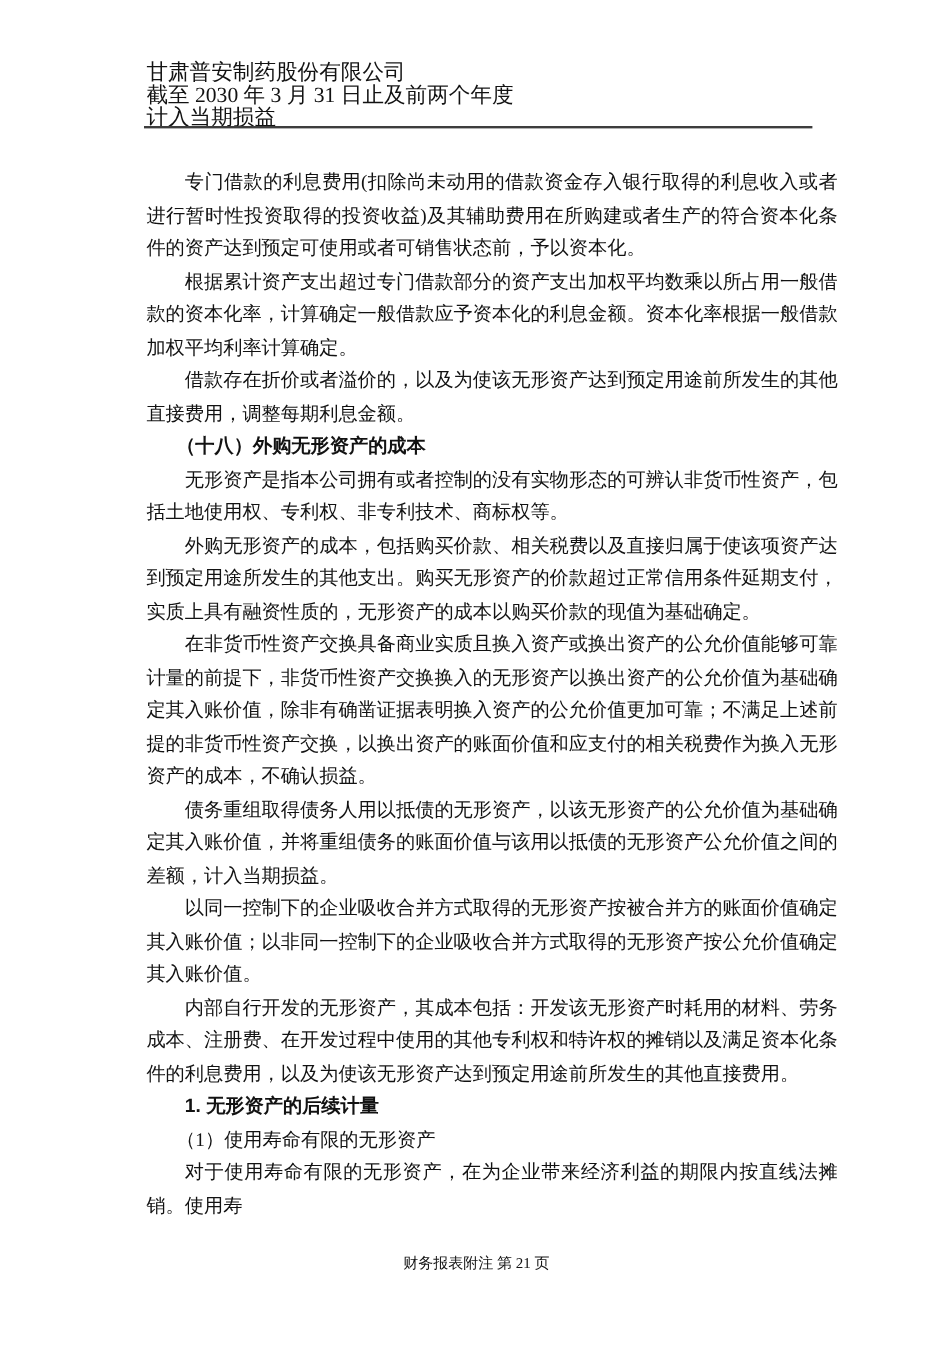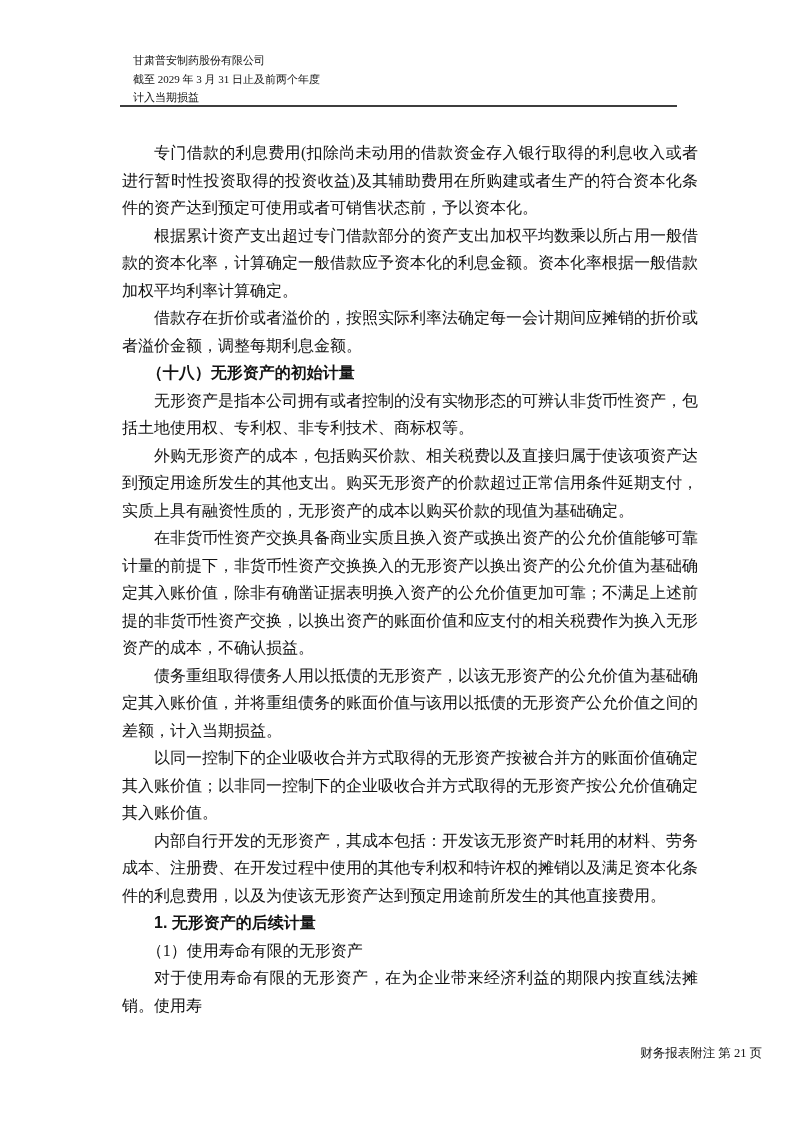--- a/index.html
+++ b/index.html
@@ -11,23 +11,23 @@
     position: relative;
     width: 793px;
     height: 1122px;
     background: #ffffff;
     overflow: hidden;
     font-family: "Liberation Serif", "DejaVu Serif", serif;
     color: #121212;
   }
   .doc-header {
     position: absolute;
-    left: 133px;
+    left: 122px;
     top: 51px;
-    font-size: 11px;
+    font-size: 18px;
     line-height: 18.5px;
     white-space: nowrap;
   }
   .header-rule {
     position: absolute;
     left: 120px;
     top: 105px;
     width: 557px;
     height: 0;
     border-top: 2px solid #3d3d3d;
@@ -52,46 +52,46 @@
     font-weight: bold;
   }
   .doc-body p.heading-section {
     text-indent: 1.55em;
   }
   .doc-body p.sub-heading {
     text-indent: 1.55em;
   }
   .doc-footer {
     position: absolute;
-    left: 0;
+    left: 16px;
     top: 1044px;
     width: 762px;
-    text-align: right;
+    text-align: center;
     font-size: 12.5px;
     line-height: 18px;
   }
 </style>
 </head>
 <body>
 
 <div class="page">
 
   <div class="doc-header">
     <div>甘肃普安制药股份有限公司</div>
-    <div>截至 2029 年 3 月 31 日止及前两个年度</div>
+    <div>截至 2030 年 3 月 31 日止及前两个年度</div>
     <div>计入当期损益</div>
   </div>
 
   <div class="header-rule"></div>
 
   <div class="doc-body">
     <p>专门借款的利息费用(扣除尚未动用的借款资金存入银行取得的利息收入或者进行暂时性投资取得的投资收益)及其辅助费用在所购建或者生产的符合资本化条件的资产达到预定可使用或者可销售状态前，予以资本化。</p>
     <p>根据累计资产支出超过专门借款部分的资产支出加权平均数乘以所占用一般借款的资本化率，计算确定一般借款应予资本化的利息金额。资本化率根据一般借款加权平均利率计算确定。</p>
-    <p>借款存在折价或者溢价的，按照实际利率法确定每一会计期间应摊销的折价或者溢价金额，调整每期利息金额。</p>
-    <p class="heading-section">（十八）无形资产的初始计量</p>
+    <p>借款存在折价或者溢价的，以及为使该无形资产达到预定用途前所发生的其他直接费用，调整每期利息金额。</p>
+    <p class="heading-section">（十八）外购无形资产的成本</p>
     <p>无形资产是指本公司拥有或者控制的没有实物形态的可辨认非货币性资产，包括土地使用权、专利权、非专利技术、商标权等。</p>
     <p>外购无形资产的成本，包括购买价款、相关税费以及直接归属于使该项资产达到预定用途所发生的其他支出。购买无形资产的价款超过正常信用条件延期支付，实质上具有融资性质的，无形资产的成本以购买价款的现值为基础确定。</p>
     <p>在非货币性资产交换具备商业实质且换入资产或换出资产的公允价值能够可靠计量的前提下，非货币性资产交换换入的无形资产以换出资产的公允价值为基础确定其入账价值，除非有确凿证据表明换入资产的公允价值更加可靠；不满足上述前提的非货币性资产交换，以换出资产的账面价值和应支付的相关税费作为换入无形资产的成本，不确认损益。</p>
     <p>债务重组取得债务人用以抵债的无形资产，以该无形资产的公允价值为基础确定其入账价值，并将重组债务的账面价值与该用以抵债的无形资产公允价值之间的差额，计入当期损益。</p>
     <p>以同一控制下的企业吸收合并方式取得的无形资产按被合并方的账面价值确定其入账价值；以非同一控制下的企业吸收合并方式取得的无形资产按公允价值确定其入账价值。</p>
     <p>内部自行开发的无形资产，其成本包括：开发该无形资产时耗用的材料、劳务成本、注册费、在开发过程中使用的其他专利权和特许权的摊销以及满足资本化条件的利息费用，以及为使该无形资产达到预定用途前所发生的其他直接费用。</p>
     <p class="heading-num">1. 无形资产的后续计量</p>
     <p class="sub-heading">（1）使用寿命有限的无形资产</p>
     <p>对于使用寿命有限的无形资产，在为企业带来经济利益的期限内按直线法摊销。使用寿</p>
   </div>

